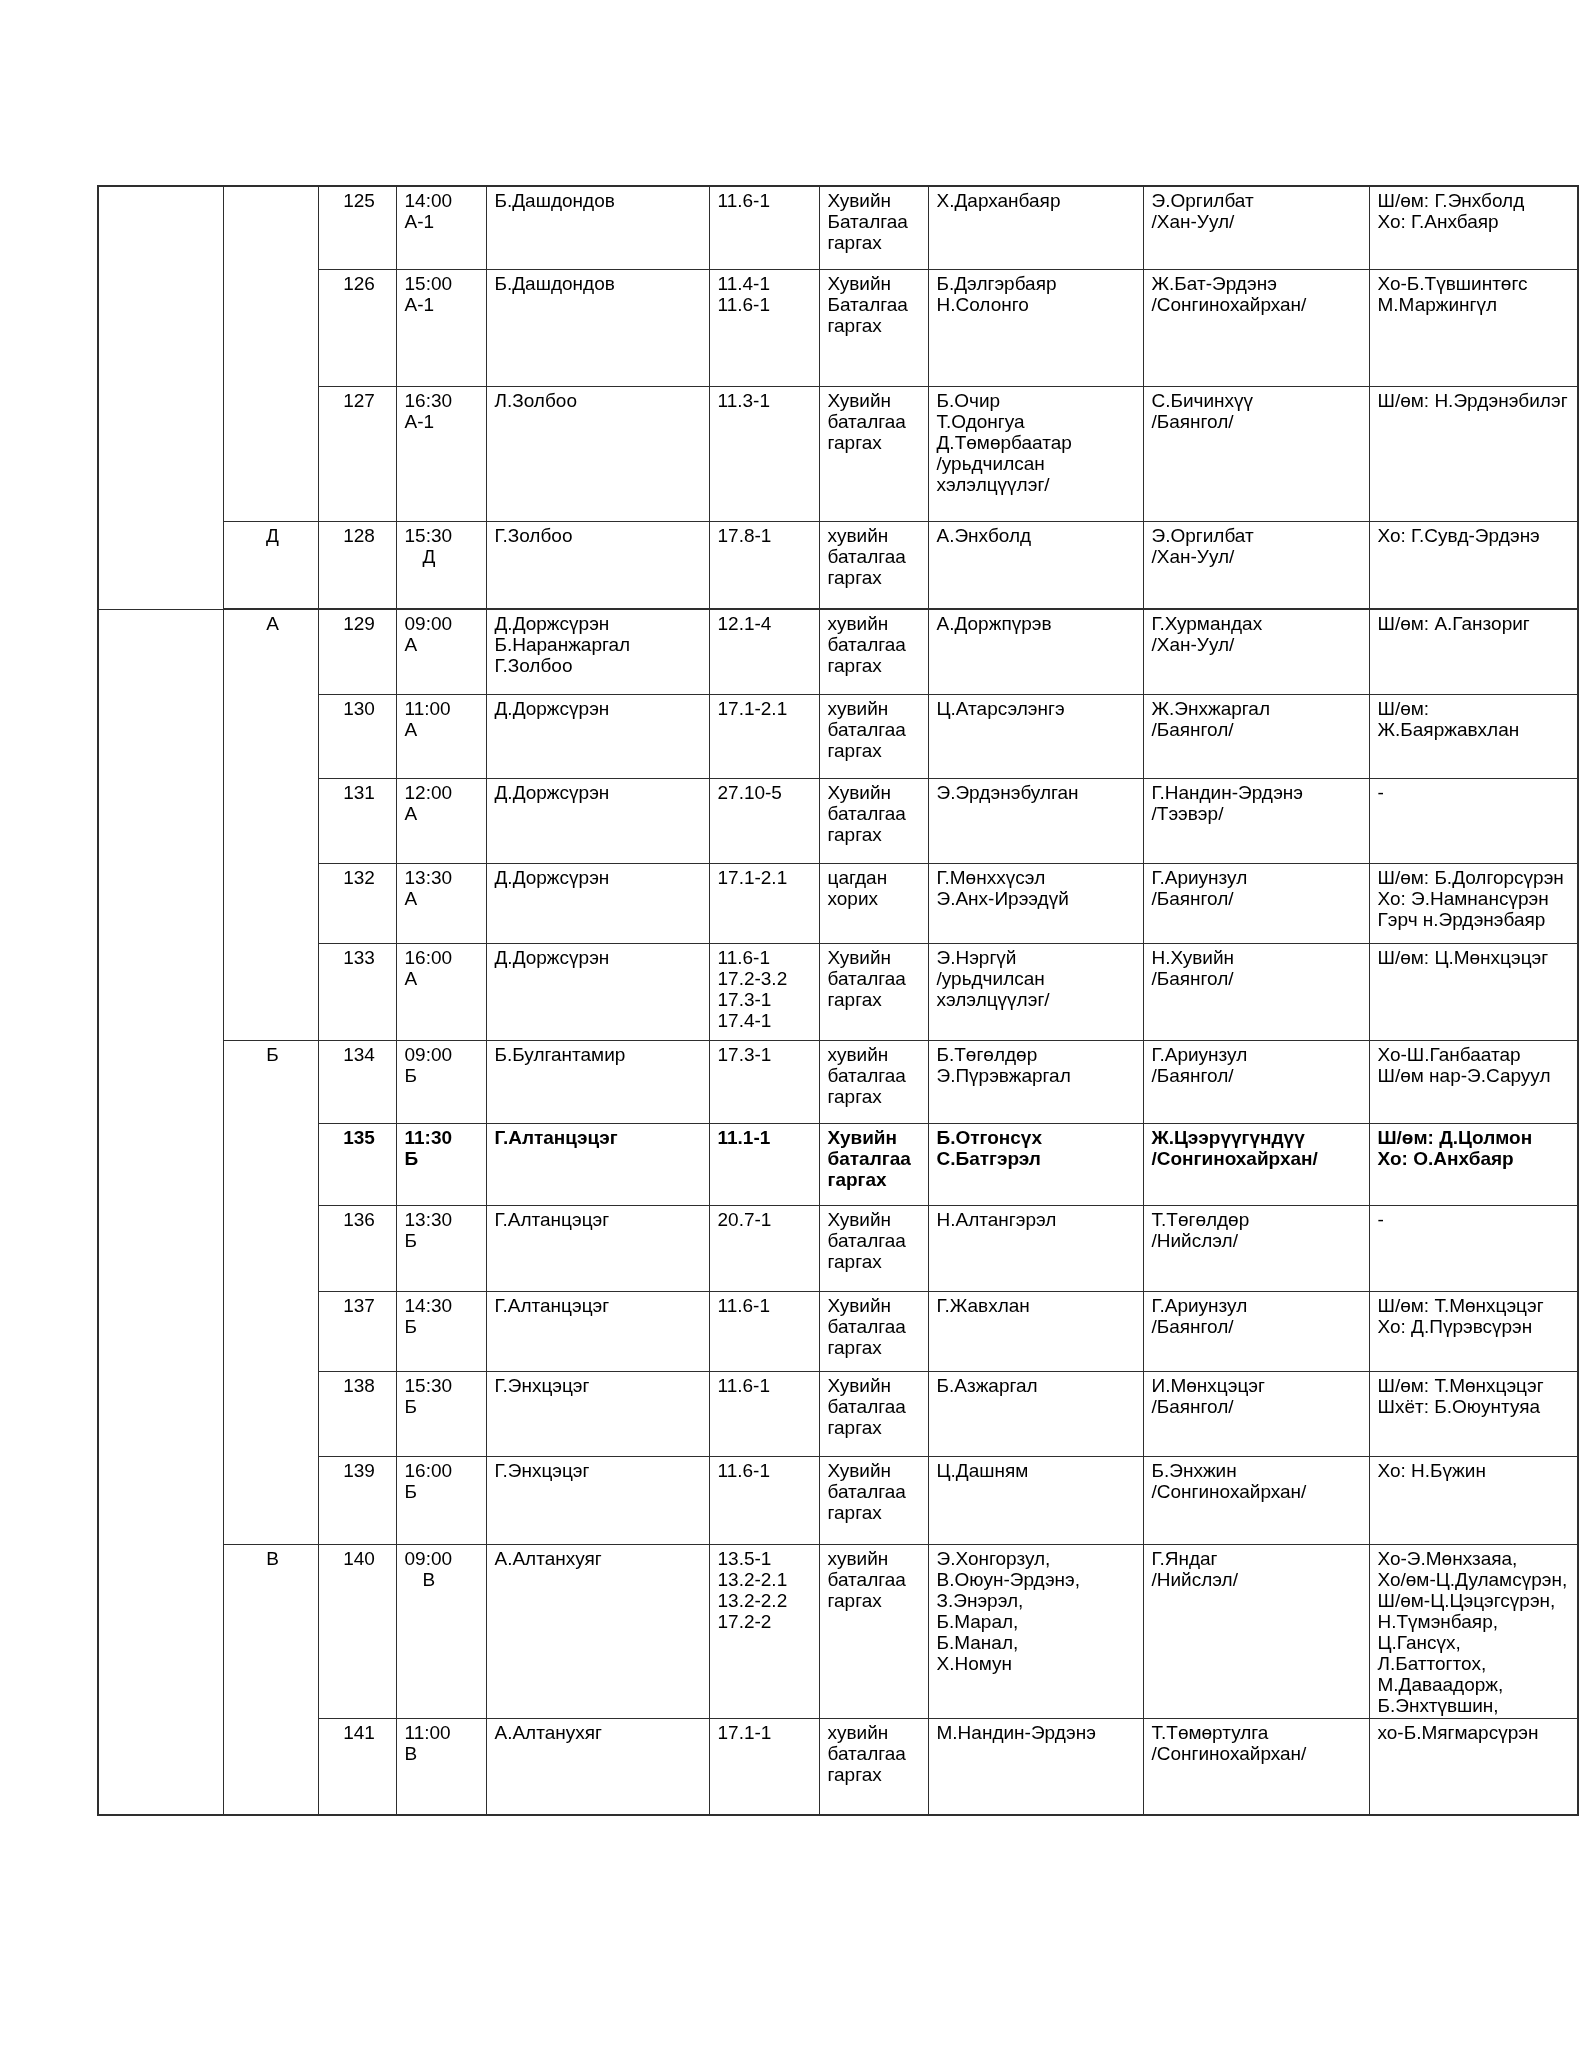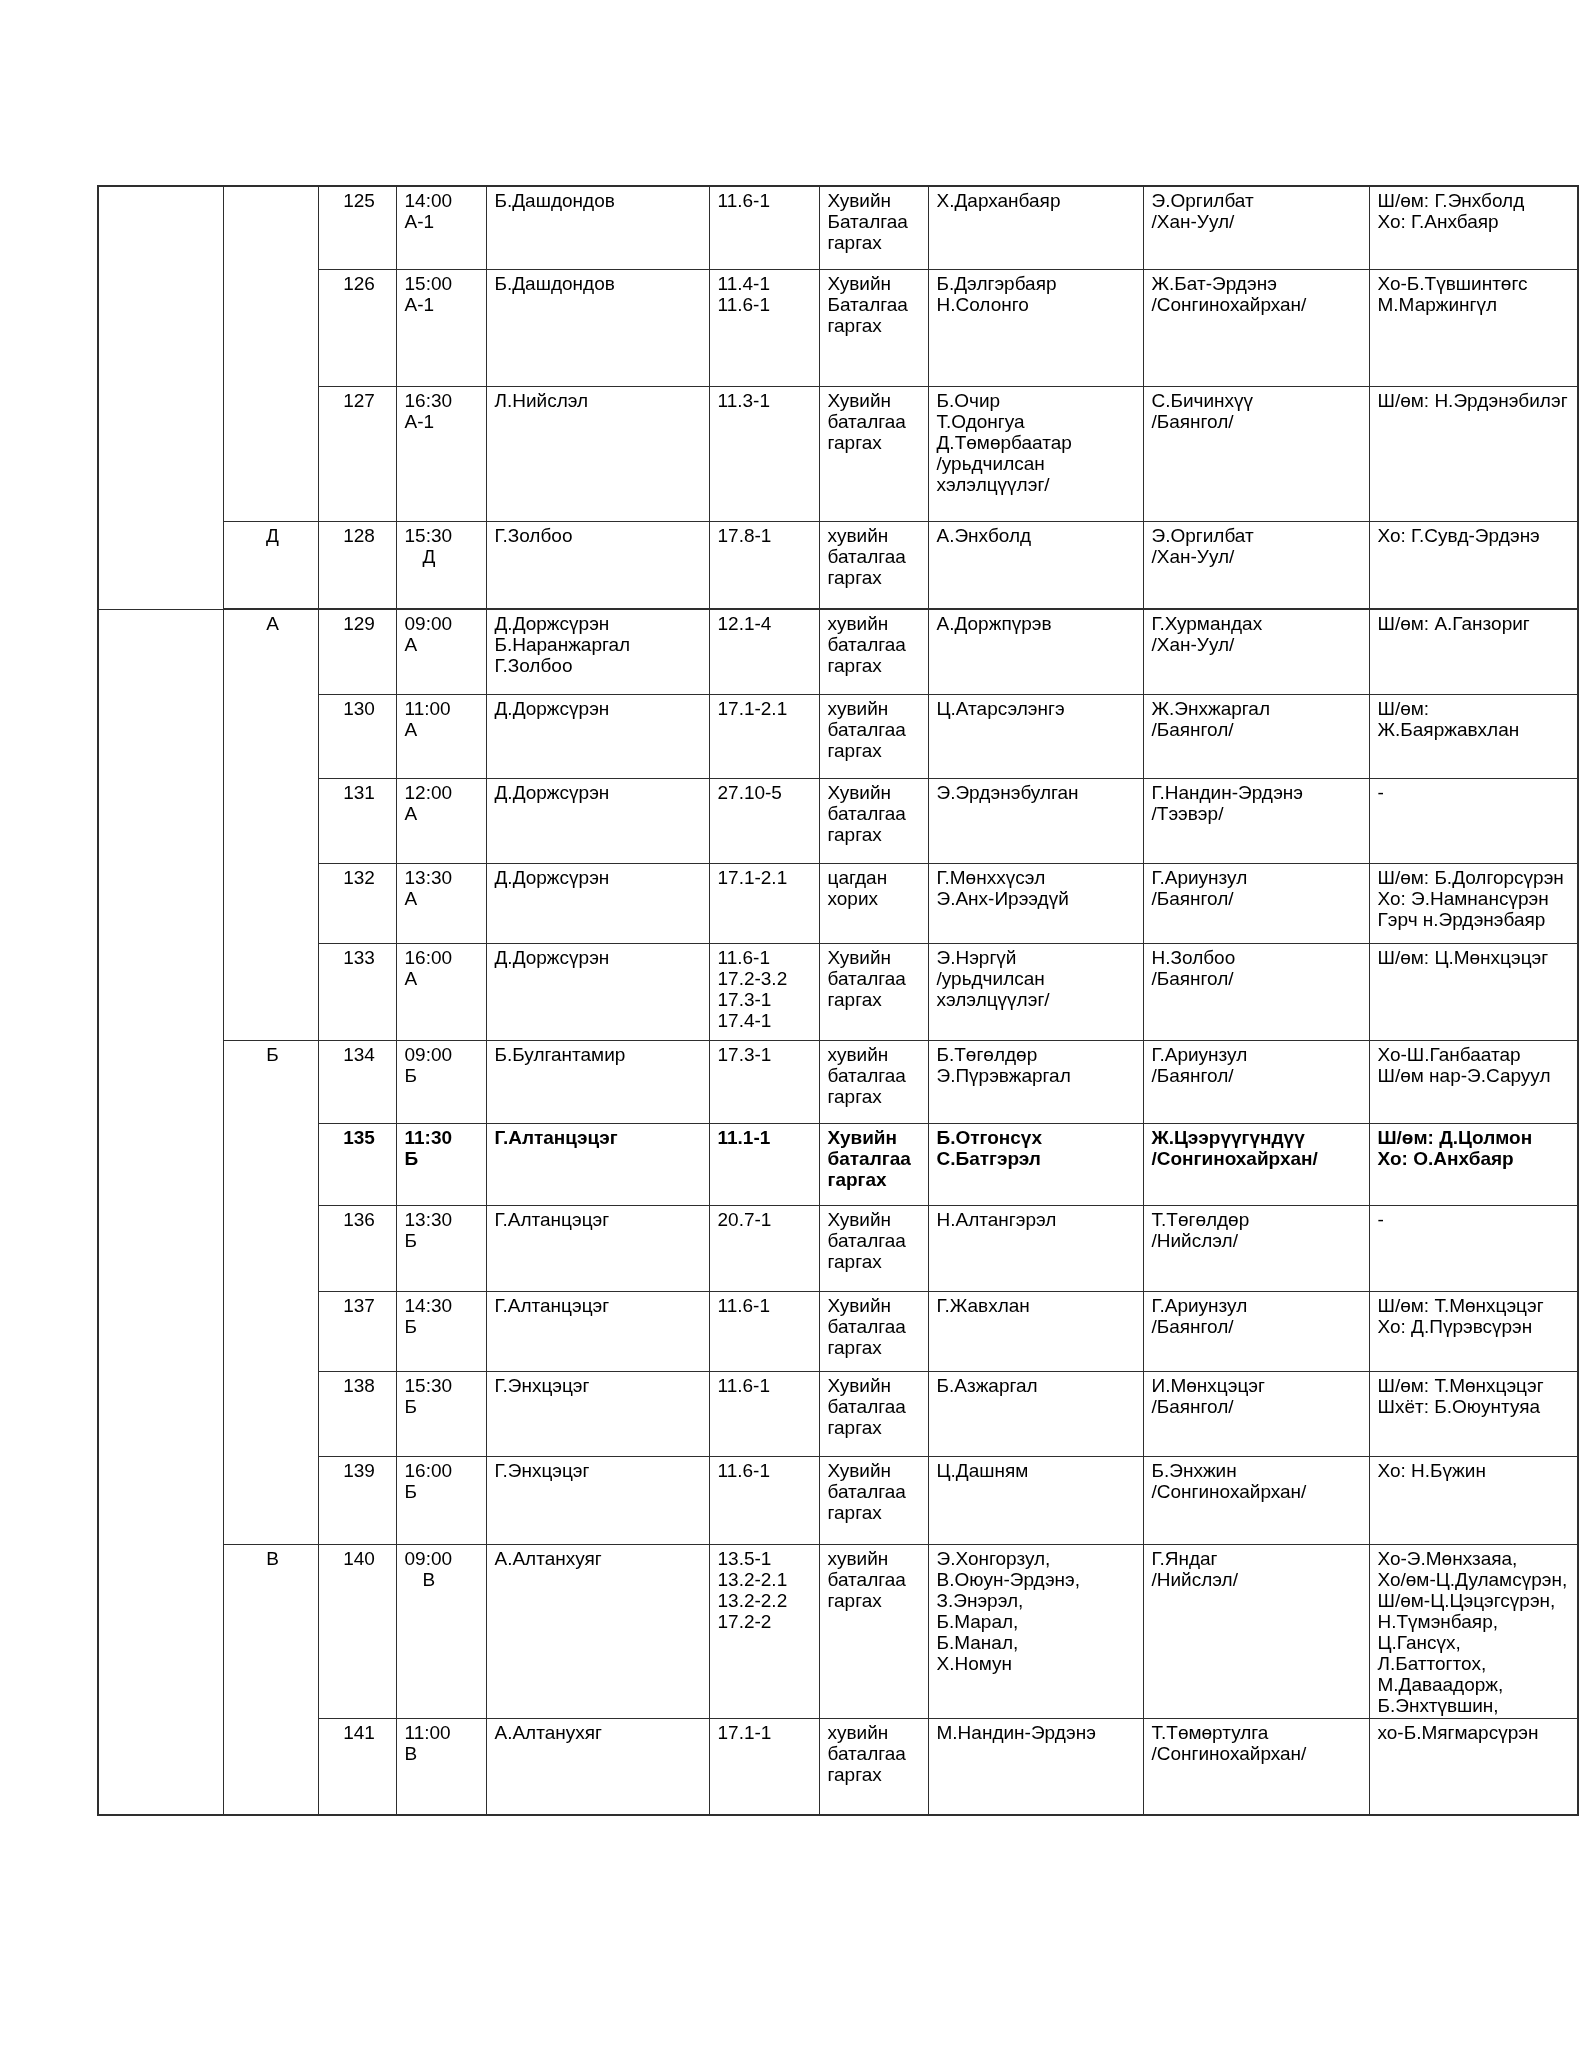--- a/index.html
+++ b/index.html
@@ -122,21 +122,21 @@
             <span class="cell-line">М.Маржингүл</span>
           </td>
         </tr>
         <tr style="height: 135px;">
           <td class="num">127</td>
           <td>
             <span class="cell-line">16:30</span>
             <span class="cell-line letter">А-1</span>
           </td>
           <td class="mid">
-            <span class="cell-line">Л.Нийслэл</span>
+            <span class="cell-line">Л.Золбоо</span>
           </td>
           <td class="articles">
             <span class="cell-line">11.3-1</span>
           </td>
           <td>
             <span class="cell-line">Хувийн баталгаа гаргах</span>
           </td>
           <td>
             <span class="cell-line">Б.Очир</span>
             <span class="cell-line">Т.Одонгуа</span>
@@ -305,21 +305,21 @@
             <span class="cell-line">17.4-1</span>
           </td>
           <td>
             <span class="cell-line">Хувийн баталгаа гаргах</span>
           </td>
           <td>
             <span class="cell-line">Э.Нэргүй</span>
             <span class="cell-line">/урьдчилсан хэлэлцүүлэг/</span>
           </td>
           <td>
-            <span class="cell-line">Н.Золбоо</span>
+            <span class="cell-line">Н.Хувийн</span>
             <span class="cell-line">/Баянгол/</span>
           </td>
           <td class="mid">
             <span class="cell-line">Ш/өм: Ц.Мөнхцэцэг</span>
           </td>
         </tr>
         <tr style="height: 83px;">
           <td class="group" rowspan="6">Б</td>
           <td class="num">134</td>
           <td>

